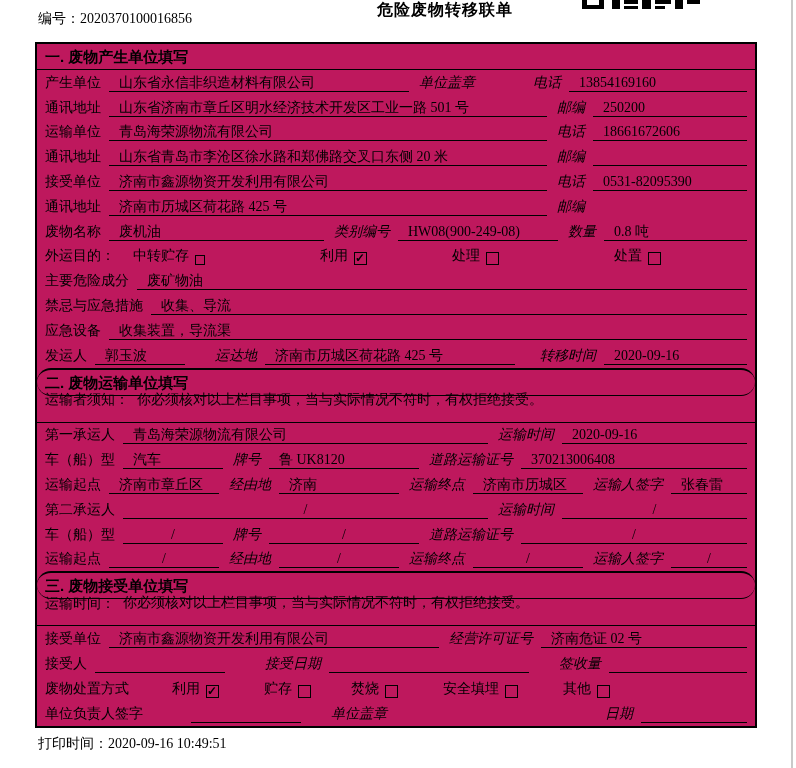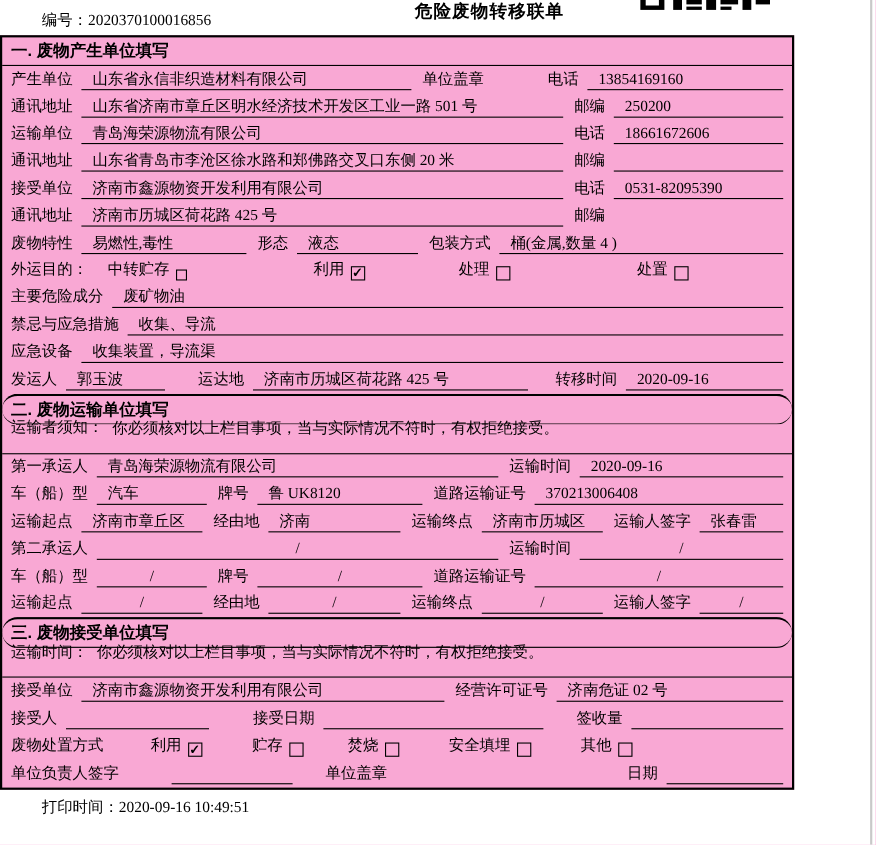--- a/index.html
+++ b/index.html
@@ -1,45 +1,45 @@
 <!DOCTYPE html>
 <html><head>
 <meta charset="utf-8">
 <style>
   html,body{margin:0;padding:0;}
   body{
     width:796px;height:768px;background:#ffffff;color:#000;
     font-family:"Liberation Serif","DejaVu Serif",serif;
     position:relative;overflow:hidden;
   }
-  .hdr{position:relative;height:32px;text-decoration:underline;}
+  .hdr{position:relative;height:42px;text-decoration:underline;}
   .serial{position:absolute;left:38px;top:10px;font-size:14px;white-space:nowrap;}
   .doc-title{
     position:absolute;left:445px;top:0;transform:translateX(-50%);
     font-size:16px;font-weight:bold;letter-spacing:1px;white-space:nowrap;
     font-family:"Liberation Sans","DejaVu Sans",sans-serif;
   }
   .qr{position:absolute;left:582px;top:0;}
   .box{
-    width:722px;border:2px solid #000;box-sizing:border-box;
-    background:#f9a8d4;
+    margin-left:35px;width:722px;border:2px solid #000;box-sizing:border-box;
+    background:#be185d;
   }
   .sec{
     height:25px;line-height:25px;font-weight:bold;font-size:15px;
     padding-left:8px;border-bottom:1px solid #000;
     font-family:"Liberation Sans","DejaVu Sans",sans-serif;
   }
   .sep{border-top:2px solid #000;border-radius:14px;}
   .row{
     display:flex;align-items:flex-end;height:24.8px;box-sizing:border-box;
     padding:0 8px 3px 8px;font-size:14px;
   }
   .notice{height:27px;border-bottom:1px solid #000;align-items:center;padding-bottom:18px;}
   .lbl{white-space:nowrap;padding-right:8px;line-height:19px;}
-  .mid{padding-left:10px;}
+  .mid{padding-left:10px;font-style:italic;}
   .val{
     border-bottom:1px solid #000;height:19px;line-height:19px;
     padding:0 4px 0 10px;white-space:nowrap;box-sizing:border-box;
   }
   .flex{flex:1;}
   .ctr{text-align:center;padding-left:4px;}
   .w90{width:90px}.w100{width:100px}.w110{width:110px}.w120{width:120px}
   .w130{width:130px}.w150{width:150px}.w160{width:160px}.w200{width:200px}
   .w215{width:215px}.w250{width:250px}.w300{width:300px}.w330{width:330px}
   .w365{width:365px}.w438{width:438px}
@@ -118,29 +118,29 @@
     <span class="lbl mid">电话</span>
     <span class="val flex">0531-82095390</span>
   </div>
 
   <div class="row">
     <span class="lbl">通讯地址</span>
     <span class="val w438">济南市历城区荷花路 425 号</span>
     <span class="lbl mid">邮编</span>
   </div>
 
-
-  <div class="row">
-    <span class="lbl">废物特性</span>
-    <span class="val w150">易燃性,毒性</span>
-    <span class="lbl mid">形态</span>
-    <span class="val w110">液态</span>
-    <span class="lbl mid">包装方式</span>
-    <span class="val flex">桶(金属,数量 4 )</span>
-  </div>
+  <div class="row">
+    <span class="lbl">废物名称</span>
+    <span class="val w215">废机油</span>
+    <span class="lbl mid">类别编号</span>
+    <span class="val w160">HW08(900-249-08)</span>
+    <span class="lbl mid">数量</span>
+    <span class="val flex">0.8 吨</span>
+  </div>
+
 
   <div class="row">
     <span class="lbl">外运目的：</span>
     <span class="opt ml10">
       <span>中转贮存</span>
       <span class="cb small"></span>
     </span>
     <span class="opt ml115">
       <span>利用</span>
       <span class="cb checked"></span>

